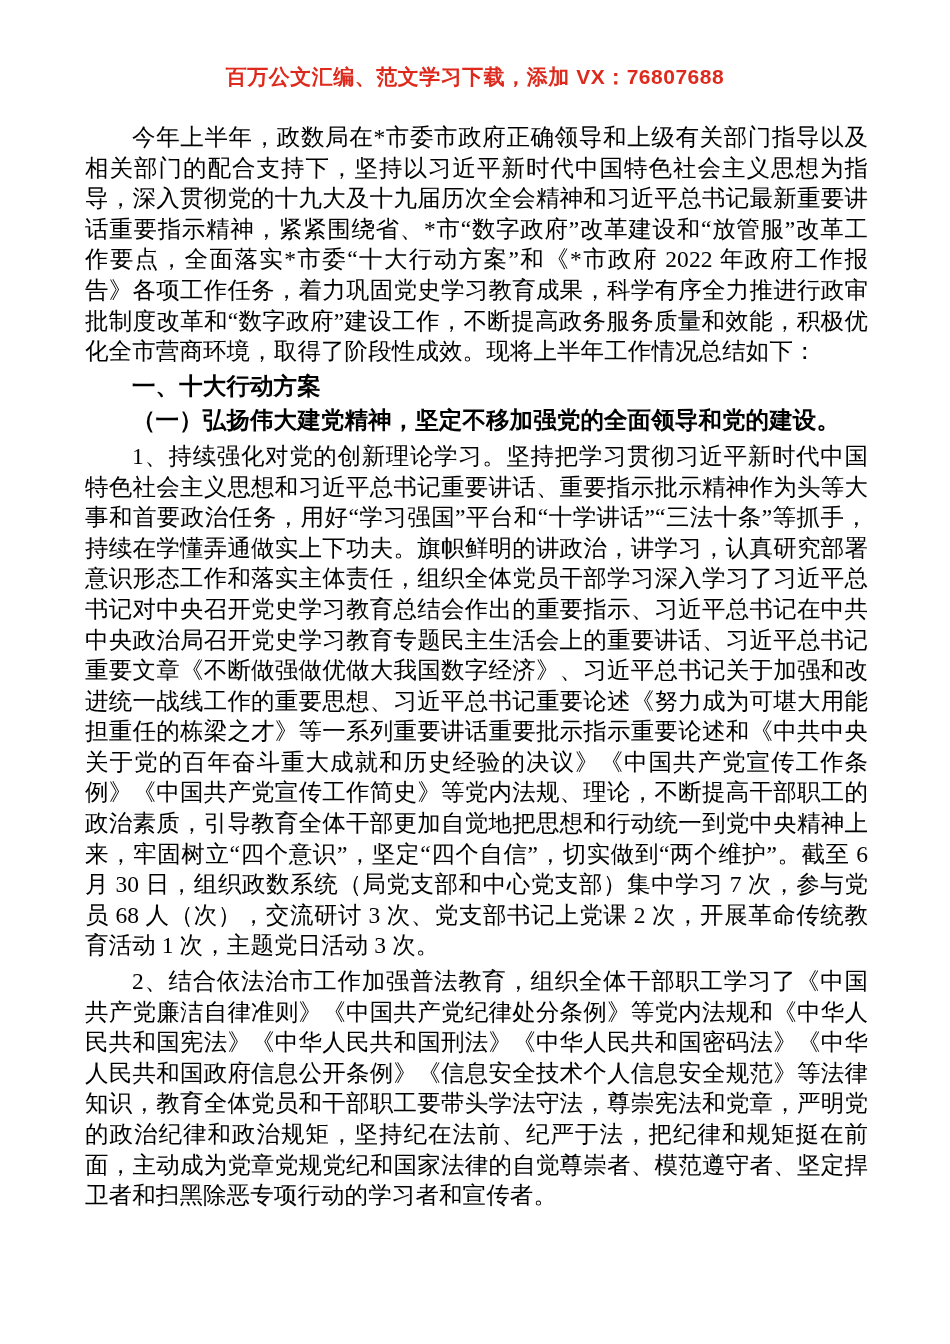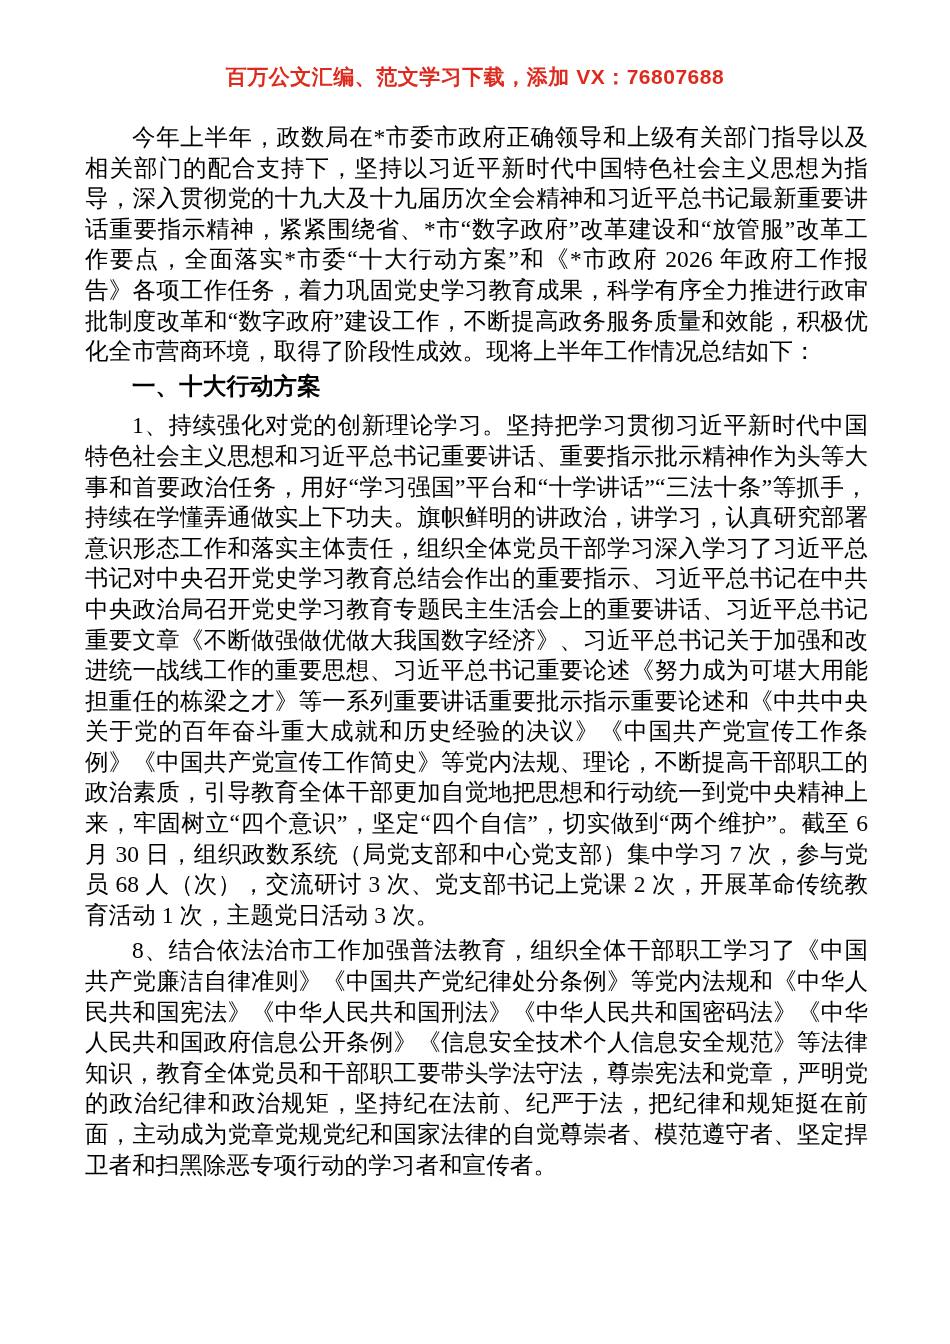--- a/index.html
+++ b/index.html
@@ -72,31 +72,32 @@
 </style>
 </head>
 <body>
 
 <div class="page">
 
   <div class="promo-header" style="color: rgb(222, 42, 28);">百万公文汇编、范文学习下载，添加 VX：76807688</div>
 
   <div class="doc-body">
 
-    <p class="para">今年上半年，政数局在*市委市政府正确领导和上级有关部门指导以及相关部门的配合支持下，坚持以习近平新时代中国特色社会主义思想为指导，深入贯彻党的十九大及十九届历次全会精神和习近平总书记最新重要讲话重要指示精神，紧紧围绕省、*市“数字政府”改革建设和“放管服”改革工作要点，全面落实*市委“十大行动方案”和《*市政府 2026 年政府工作报告》各项工作任务，着力巩固党史学习教育成果，科学有序全力推进行政审批制度改革和“数字政府”建设工作，不断提高政务服务质量和效能，积极优化全市营商环境，取得了阶段性成效。现将上半年工作情况总结如下：</p>
+    <p class="para">今年上半年，政数局在*市委市政府正确领导和上级有关部门指导以及相关部门的配合支持下，坚持以习近平新时代中国特色社会主义思想为指导，深入贯彻党的十九大及十九届历次全会精神和习近平总书记最新重要讲话重要指示精神，紧紧围绕省、*市“数字政府”改革建设和“放管服”改革工作要点，全面落实*市委“十大行动方案”和《*市政府 2022 年政府工作报告》各项工作任务，着力巩固党史学习教育成果，科学有序全力推进行政审批制度改革和“数字政府”建设工作，不断提高政务服务质量和效能，积极优化全市营商环境，取得了阶段性成效。现将上半年工作情况总结如下：</p>
 
     <div class="spacer-h1"></div>
 
     <p class="para heading">一、十大行动方案</p>
 
     <div class="spacer-h2"></div>
 
+    <p class="para heading">（一）弘扬伟大建党精神，坚定不移加强党的全面领导和党的建设。</p>
 
     <div class="spacer-body"></div>
 
     <p class="para">1、持续强化对党的创新理论学习。坚持把学习贯彻习近平新时代中国特色社会主义思想和习近平总书记重要讲话、重要指示批示精神作为头等大事和首要政治任务，用好“学习强国”平台和“十学讲话”“三法十条”等抓手，持续在学懂弄通做实上下功夫。旗帜鲜明的讲政治，讲学习，认真研究部署意识形态工作和落实主体责任，组织全体党员干部学习深入学习了习近平总书记对中央召开党史学习教育总结会作出的重要指示、习近平总书记在中共中央政治局召开党史学习教育专题民主生活会上的重要讲话、习近平总书记重要文章《不断做强做优做大我国数字经济》、习近平总书记关于加强和改进统一战线工作的重要思想、习近平总书记重要论述《努力成为可堪大用能担重任的栋梁之才》等一系列重要讲话重要批示指示重要论述和《中共中央关于党的百年奋斗重大成就和历史经验的决议》《中国共产党宣传工作条例》《中国共产党宣传工作简史》等党内法规、理论，不断提高干部职工的政治素质，引导教育全体干部更加自觉地把思想和行动统一到党中央精神上来，牢固树立“四个意识”，坚定“四个自信”，切实做到“两个维护”。截至 6 月 30 日，组织政数系统（局党支部和中心党支部）集中学习 7 次，参与党员 68 人（次），交流研讨 3 次、党支部书记上党课 2 次，开展革命传统教育活动 1 次，主题党日活动 3 次。</p>
 
     <div class="spacer-body"></div>
 
-    <p class="para">8、结合依法治市工作加强普法教育，组织全体干部职工学习了《中国共产党廉洁自律准则》《中国共产党纪律处分条例》等党内法规和《中华人民共和国宪法》《中华人民共和国刑法》《中华人民共和国密码法》《中华人民共和国政府信息公开条例》《信息安全技术个人信息安全规范》等法律知识，教育全体党员和干部职工要带头学法守法，尊崇宪法和党章，严明党的政治纪律和政治规矩，坚持纪在法前、纪严于法，把纪律和规矩挺在前面，主动成为党章党规党纪和国家法律的自觉尊崇者、模范遵守者、坚定捍卫者和扫黑除恶专项行动的学习者和宣传者。</p>
+    <p class="para">2、结合依法治市工作加强普法教育，组织全体干部职工学习了《中国共产党廉洁自律准则》《中国共产党纪律处分条例》等党内法规和《中华人民共和国宪法》《中华人民共和国刑法》《中华人民共和国密码法》《中华人民共和国政府信息公开条例》《信息安全技术个人信息安全规范》等法律知识，教育全体党员和干部职工要带头学法守法，尊崇宪法和党章，严明党的政治纪律和政治规矩，坚持纪在法前、纪严于法，把纪律和规矩挺在前面，主动成为党章党规党纪和国家法律的自觉尊崇者、模范遵守者、坚定捍卫者和扫黑除恶专项行动的学习者和宣传者。</p>
 
   </div>
 </div>
 
 </body></html>

